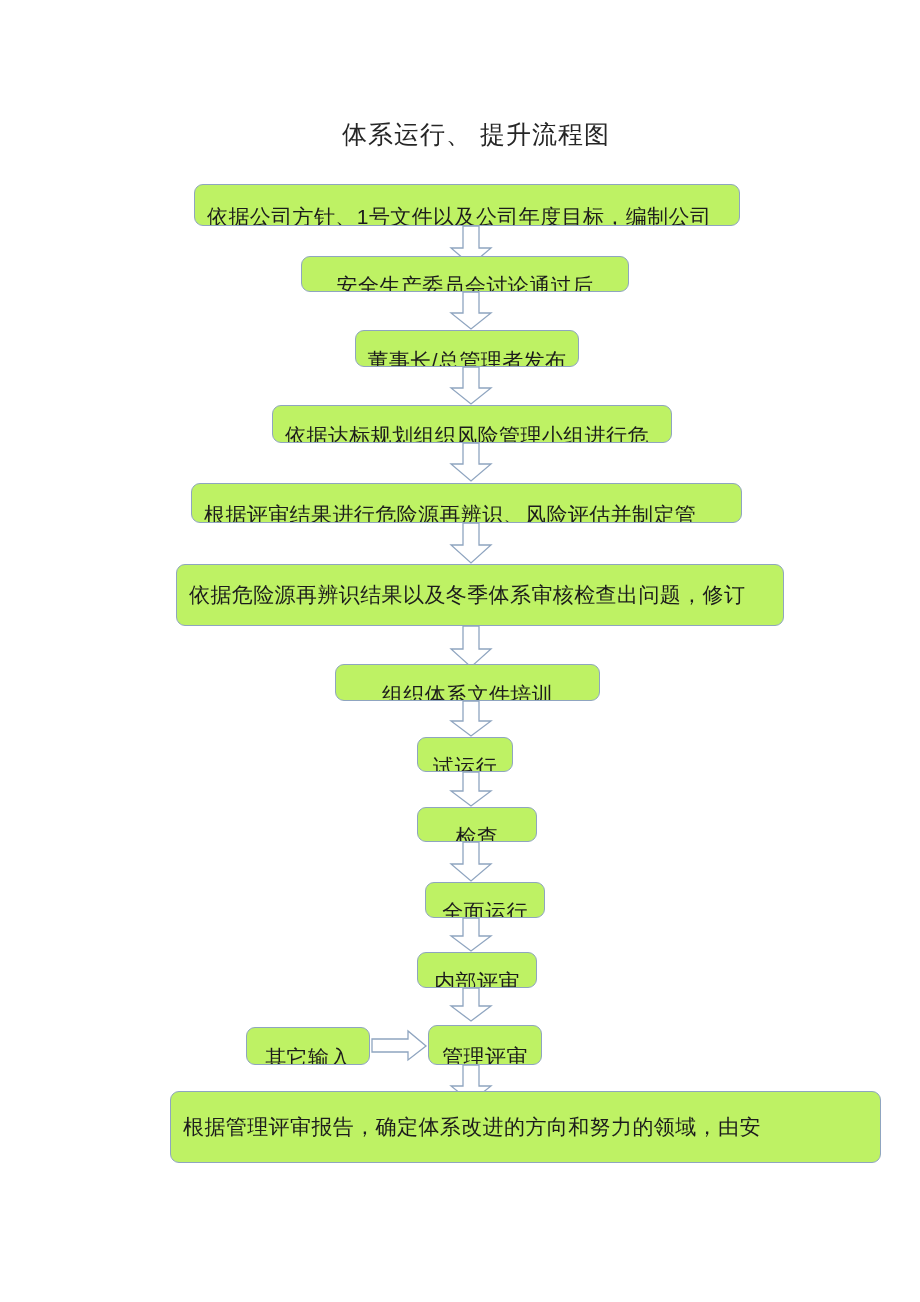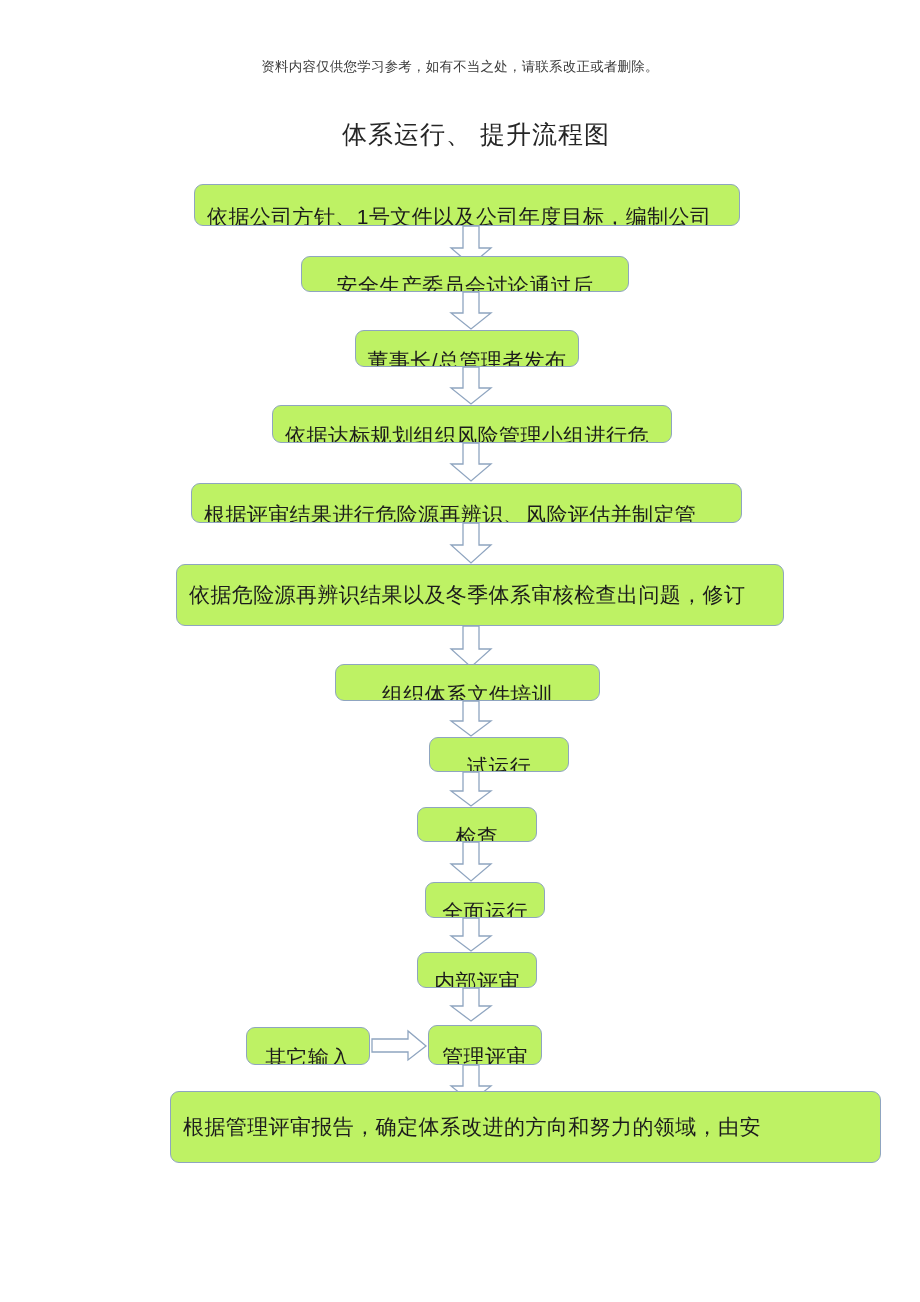--- a/index.html
+++ b/index.html
@@ -103,21 +103,20 @@
     stroke: #8fa5c0;
     stroke-width: 1.3;
     stroke-linejoin: miter;
   }
 </style>
 </head>
 <body>
 
 <div class="page">
 
-  <div class="disclaimer">资料内容仅供您学习参考，如有不当之处，请联系改正或者删除。</div>
 
   <div class="chart-title">体系运行、 提升流程图</div>
 
   <div class="node clipped wide" style="left:194px; top:184px; width:546px; height:42px;">
     <div class="node-text">依据公司方针、1号文件以及公司年度目标，编制公司</div>
   </div>
 
   <div class="arrow-down" style="left:449px; top:226px; width:44px; height:40px;">
     <svg width="44" height="40" viewBox="0 0 44 40">
       <polygon class="arrow-poly" points="14,0 30,0 30,22 42,22 22,39 2,22 14,22"></polygon>
@@ -177,21 +176,21 @@
   <div class="node clipped narrow" style="left:335px; top:664px; width:265px; height:37px;">
     <div class="node-text">组织体系文件培训</div>
   </div>
 
   <div class="arrow-down" style="left:449px; top:701px; width:44px; height:36px;">
     <svg width="44" height="36" viewBox="0 0 44 36">
       <polygon class="arrow-poly" points="14,0 30,0 30,20 42,20 22,35 2,20 14,20"></polygon>
     </svg>
   </div>
 
-  <div class="node clipped narrow" style="left:417px; top:737px; width:140px; height:35px;margin-left:12px;">
+  <div class="node clipped narrow" style="left:417px; top:737px; width:96px; height:35px;">
     <div class="node-text">试运行</div>
   </div>
 
   <div class="arrow-down" style="left:449px; top:772px; width:44px; height:35px;">
     <svg width="44" height="35" viewBox="0 0 44 35">
       <polygon class="arrow-poly" points="14,0 30,0 30,19 42,19 22,34 2,19 14,19"></polygon>
     </svg>
   </div>
 
   <div class="node clipped narrow" style="left:417px; top:807px; width:120px; height:35px;">

